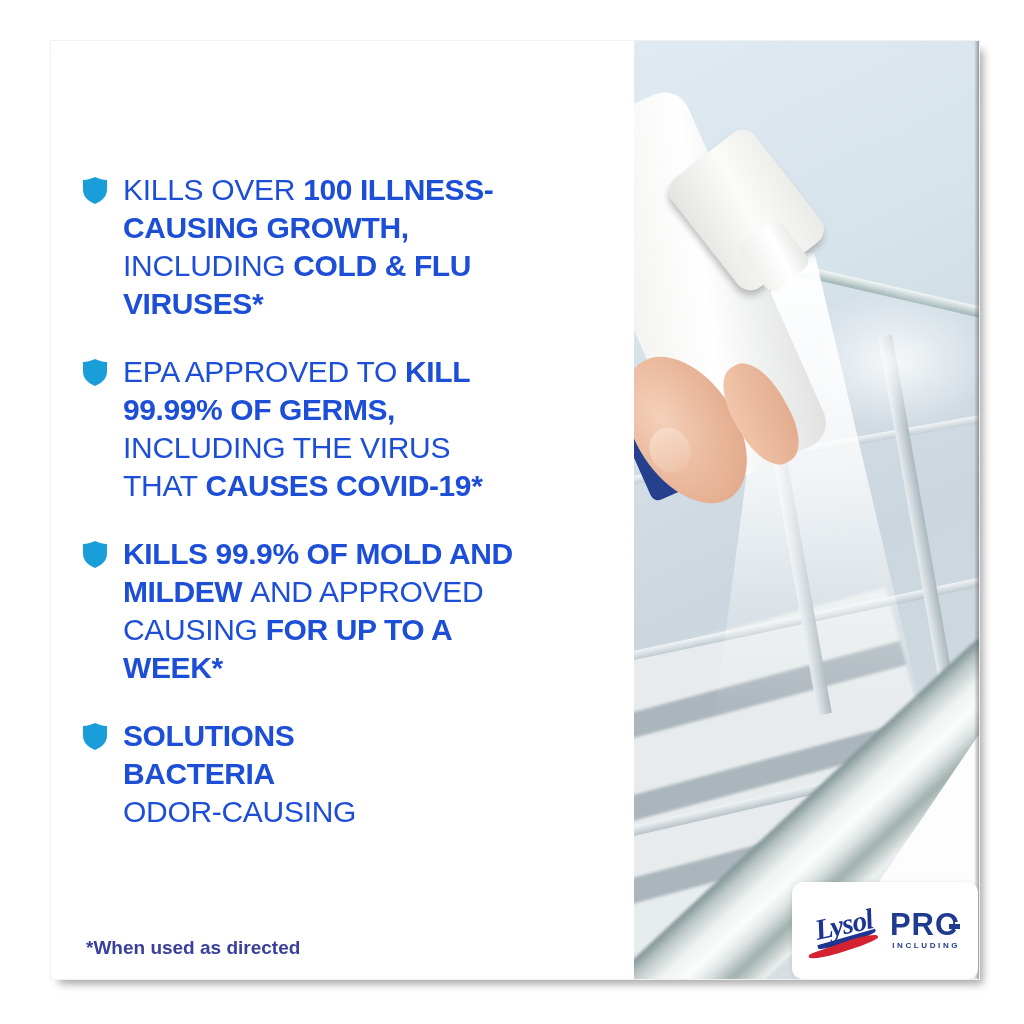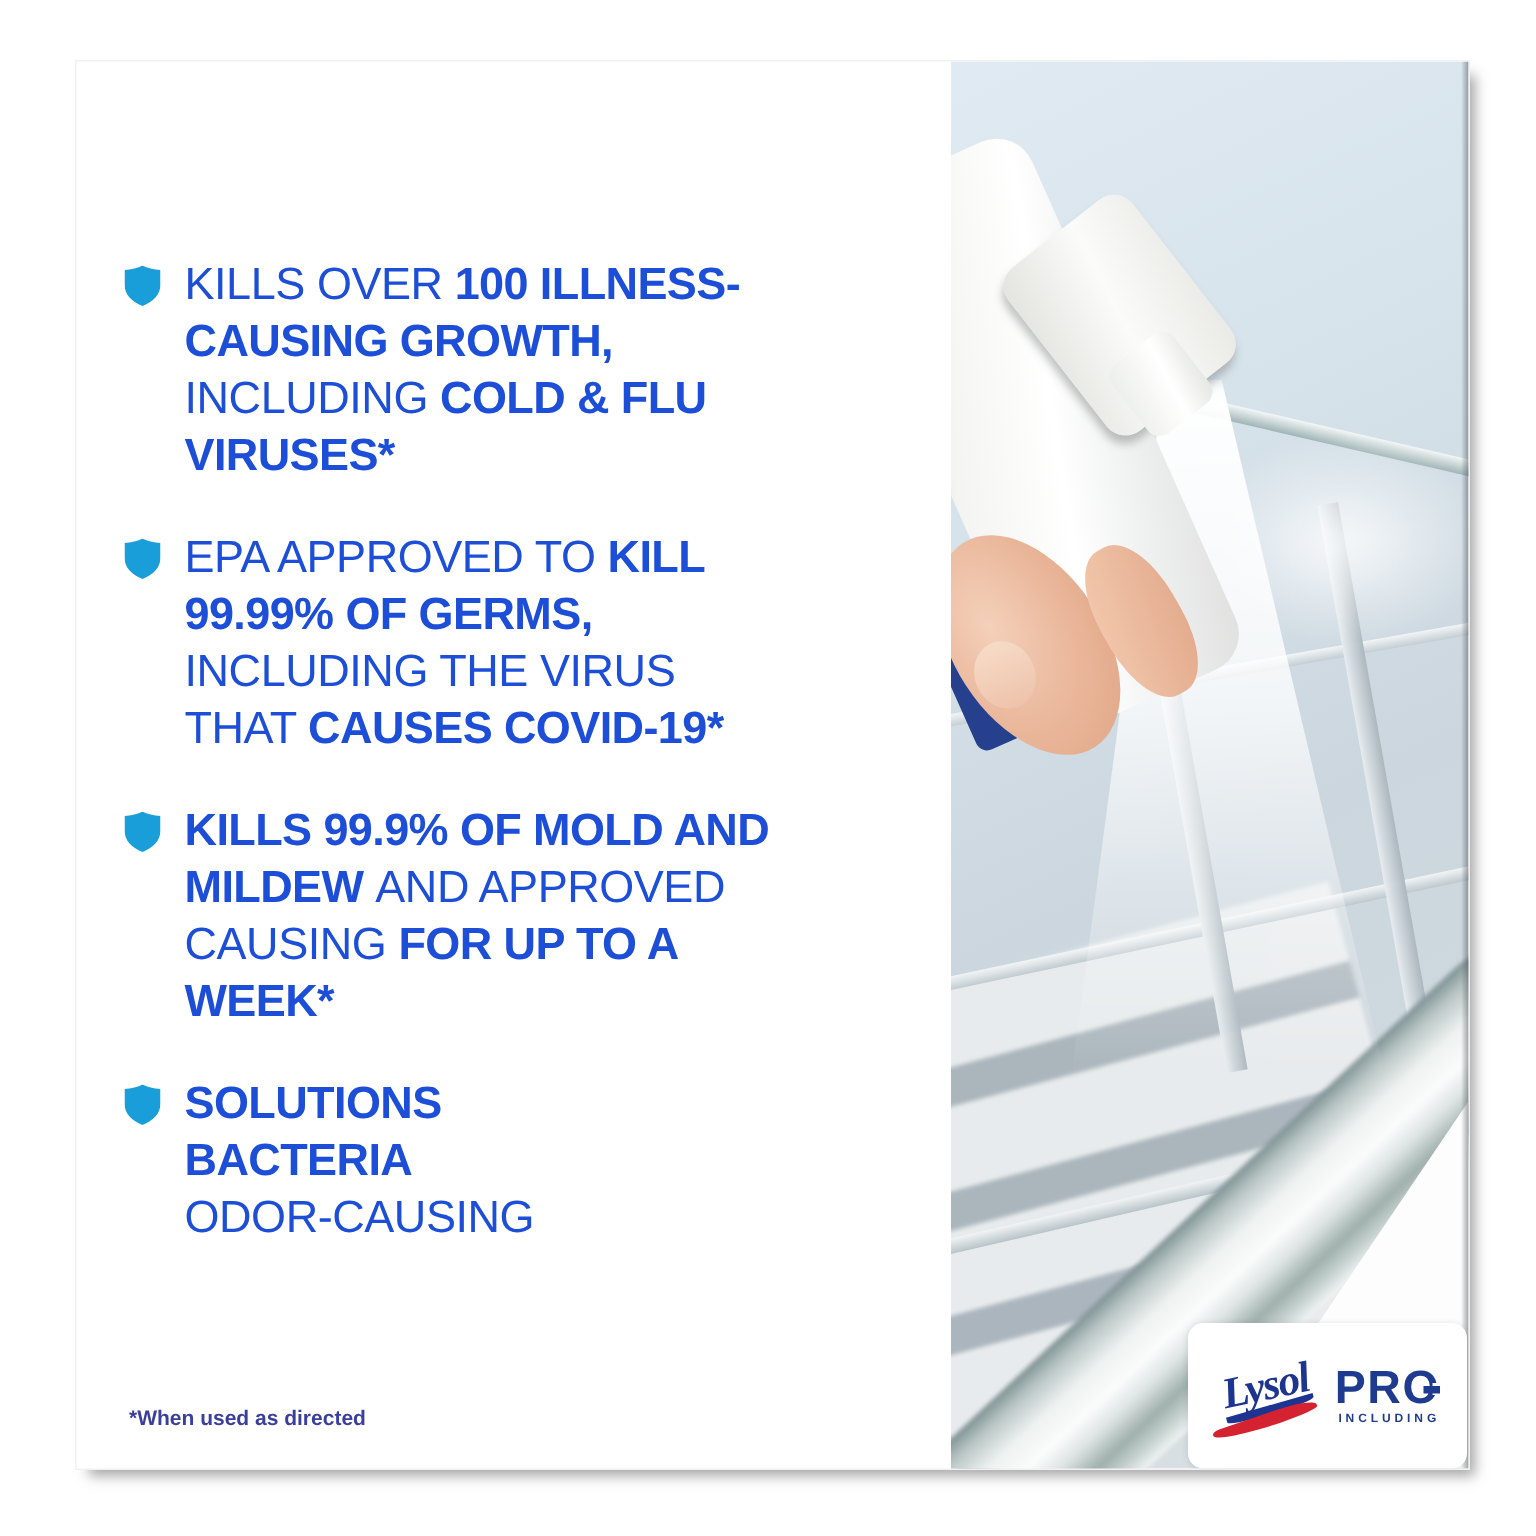--- a/index.html
+++ b/index.html
@@ -18,21 +18,21 @@
   .bullet{display:flex;align-items:flex-start;margin-bottom:30px;}
   .shield{flex:0 0 auto;width:24px;height:27px;margin:6px 16px 0 0;}
   .bullet-text{
     color:#1d4ed8;font-size:30px;line-height:38px;font-weight:400;
     letter-spacing:-.3px;white-space:nowrap;
   }
   .bullet-text .line{display:block;}
   .seg.bold{font-weight:700;letter-spacing:-.4px;}
   .footnote{
     position:absolute;left:35px;top:896px;
-    color:#3a3f9b;font-size:14px;font-weight:700;letter-spacing:0;
+    color:#3a3f9b;font-size:19px;font-weight:700;letter-spacing:0;
   }
   
   .photo{position:absolute;left:583px;top:0;width:345px;height:938px;overflow:hidden;}
   .photo *{position:absolute;}
   .photo-bg{left:0;top:0;right:0;bottom:0;
     background:linear-gradient(155deg,#dfeaf2 0%,#d7e3eb 28%,#cbd6de 55%,#cfd9de 78%,#dde3e6 100%);}
   .stairs{left:-40px;top:585px;width:340px;height:330px;transform:rotate(-15deg);
     background:repeating-linear-gradient(180deg,#e9edee 0 55px,#a9b4bb 55px 80px);
     filter:blur(1.5px);opacity:.95;}
   .rail-top{left:140px;top:218px;width:285px;height:11px;transform-origin:0 50%;

